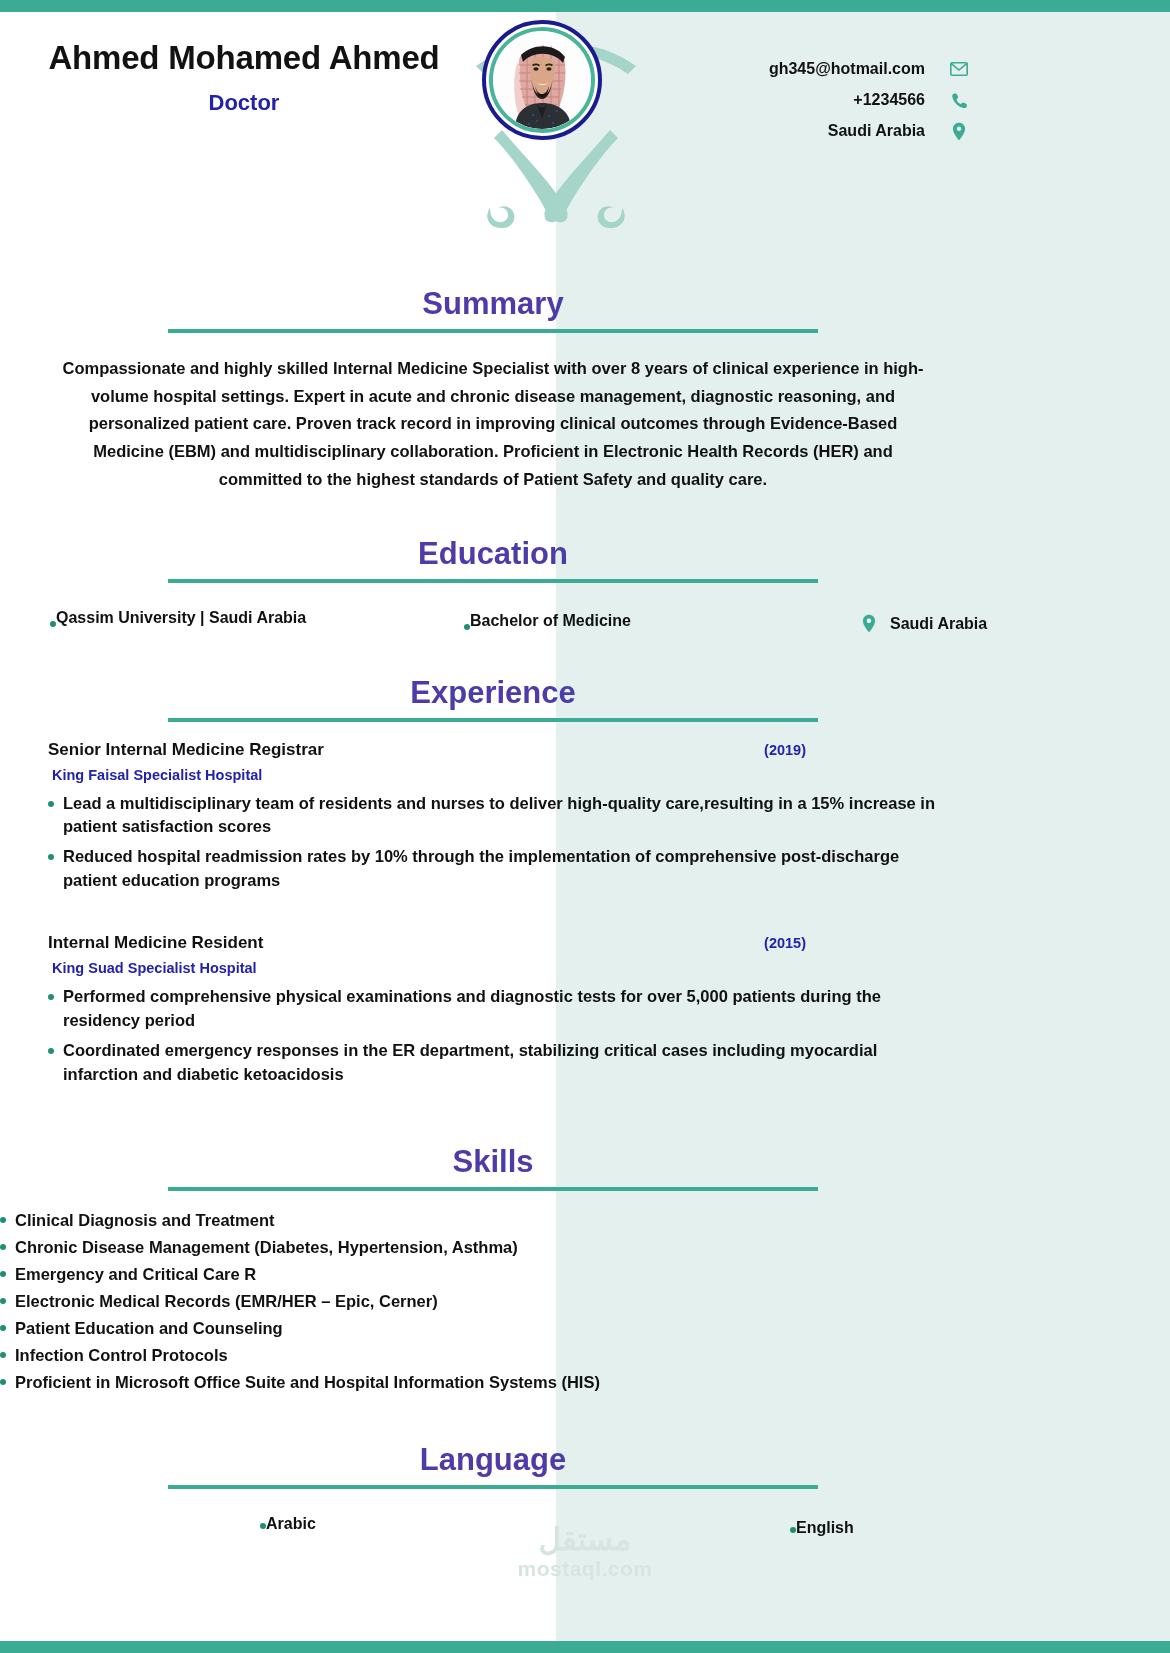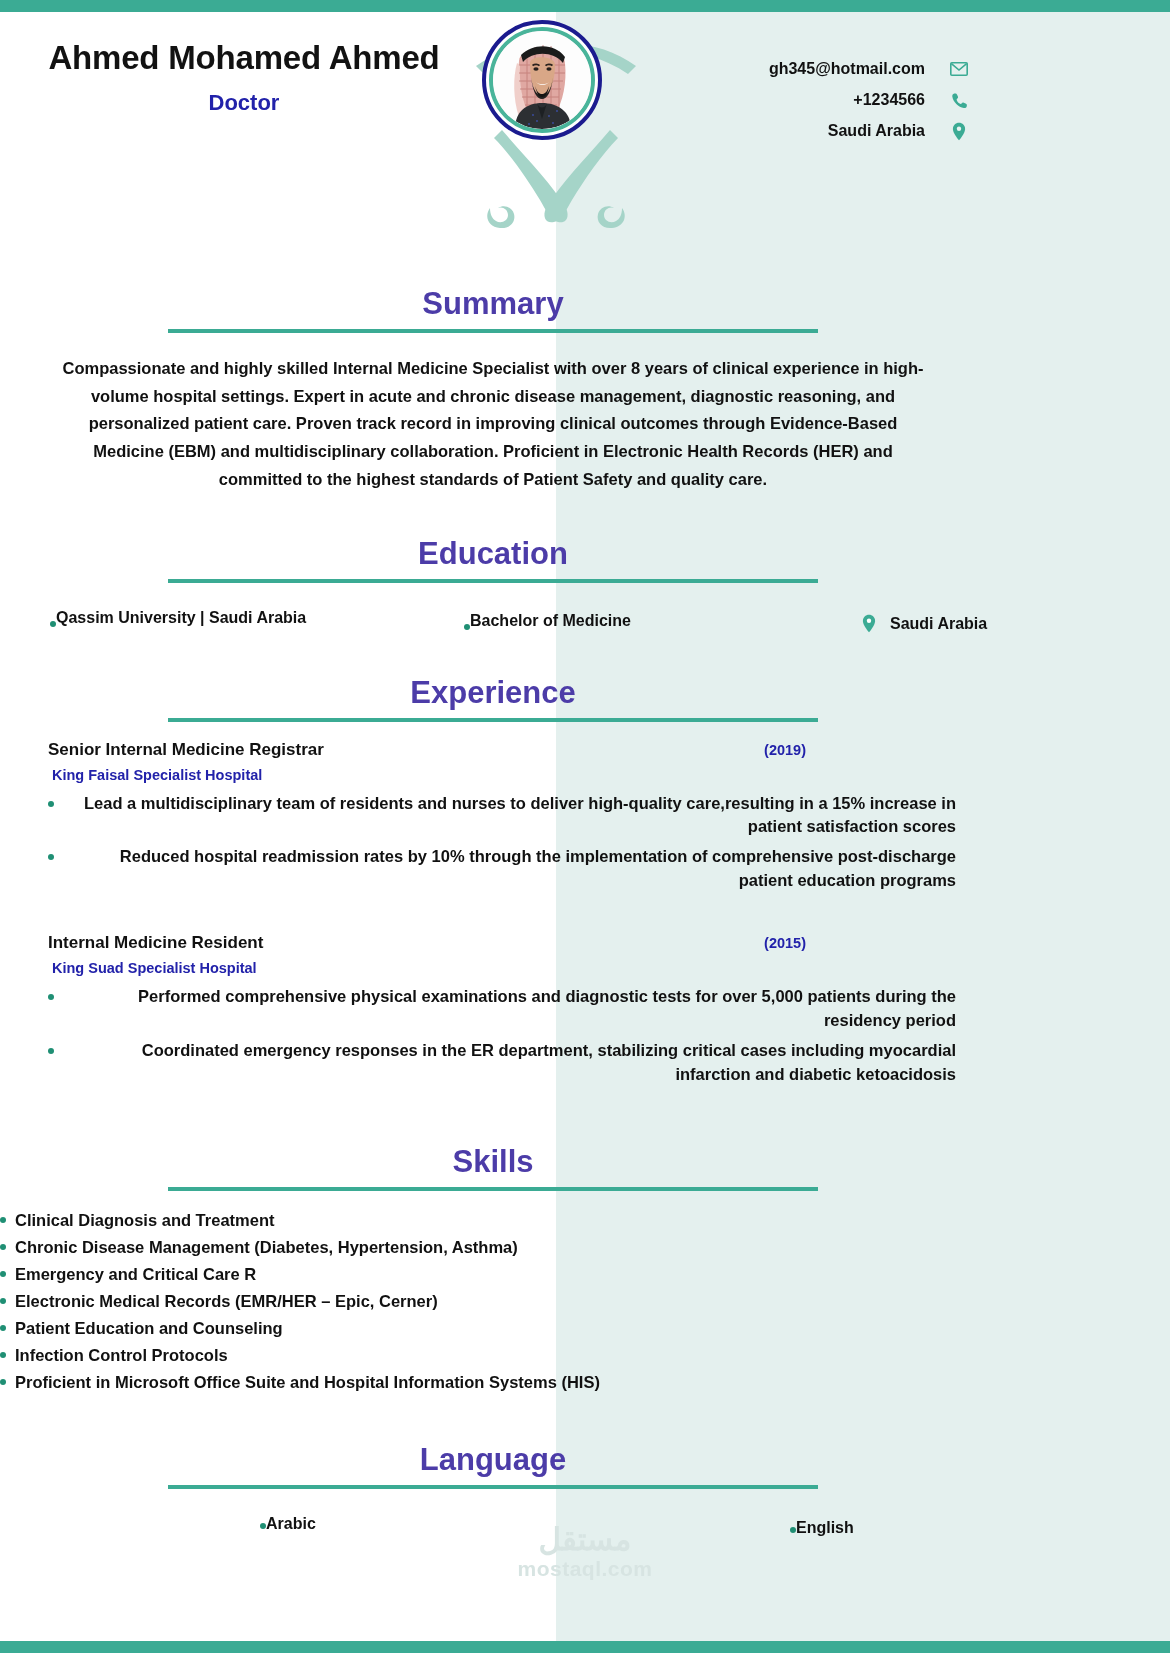--- a/index.html
+++ b/index.html
@@ -245,21 +245,20 @@
   }
   .bullet-row {
     display: flex;
     gap: 9px;
     margin-bottom: 7px;
     font-size: 16.5px;
     font-weight: bold;
     color: #111111;
     line-height: 1.42;
     max-width: 960px;
-    text-align: right;
   }
   .bullet-row .dot { margin-top: 9px; }
 
   
   .skills-list {
     margin-top: 20px;
   }
   .skill-row {
     display: flex;
     align-items: baseline;

